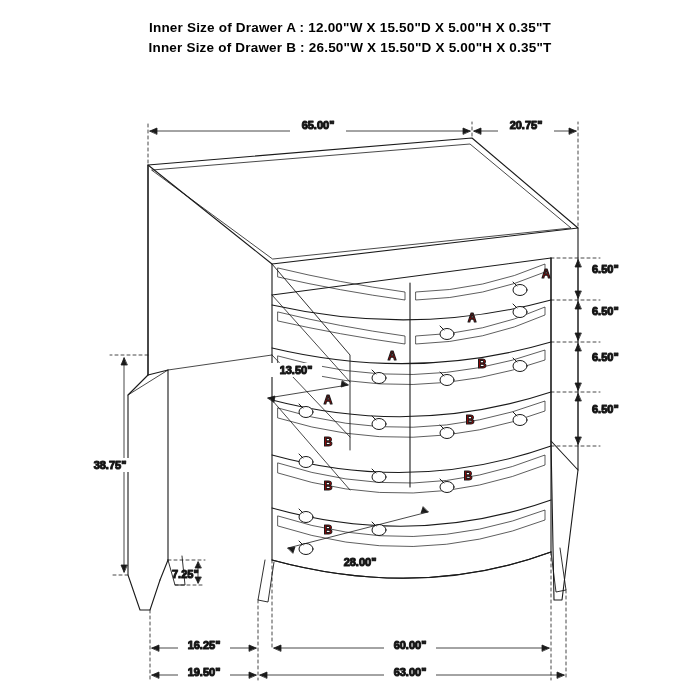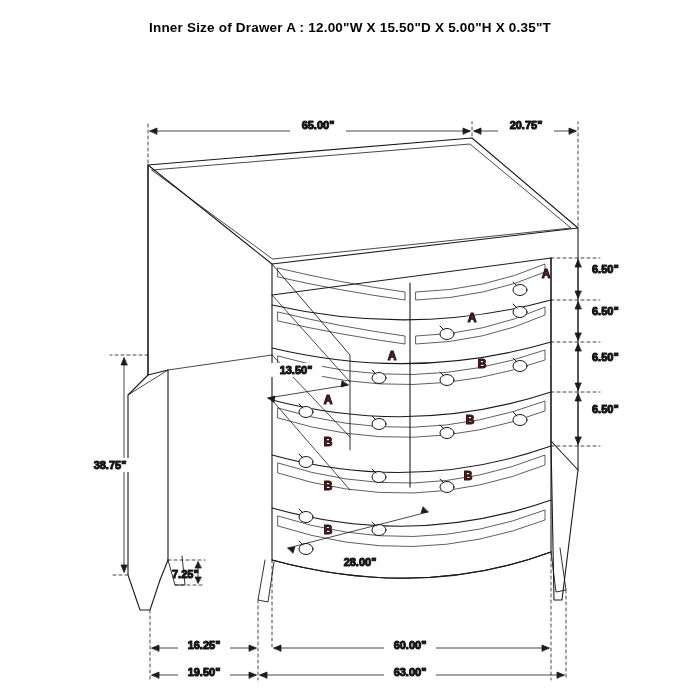--- a/index.html
+++ b/index.html
@@ -50,20 +50,21 @@
     fill: #c00000;
   }
 </style>
 </head>
 <body>
 
 <div id="page">
 
   <div class="header">
     <div>Inner Size of Drawer A : 12.00"W X 15.50"D X 5.00"H X 0.35"T</div>
+    <div>Inner Size of Drawer B : 26.50"W X 15.50"D X 5.00"H X 0.35"T</div>
   </div>
 
   <svg id="diagram" width="700" height="700" viewBox="0 0 700 700">
     <g fill="none" stroke="#1a1a1a" stroke-width="1.1" stroke-linejoin="round" stroke-linecap="round">
 
       <g>
         <path d="M148,165 L472,138 L578,228 L272,264 Z"></path>
         <path d="M152,170 L470,144 L571,228 L273,259 Z" stroke-width="0.8"></path>
       </g>
 

